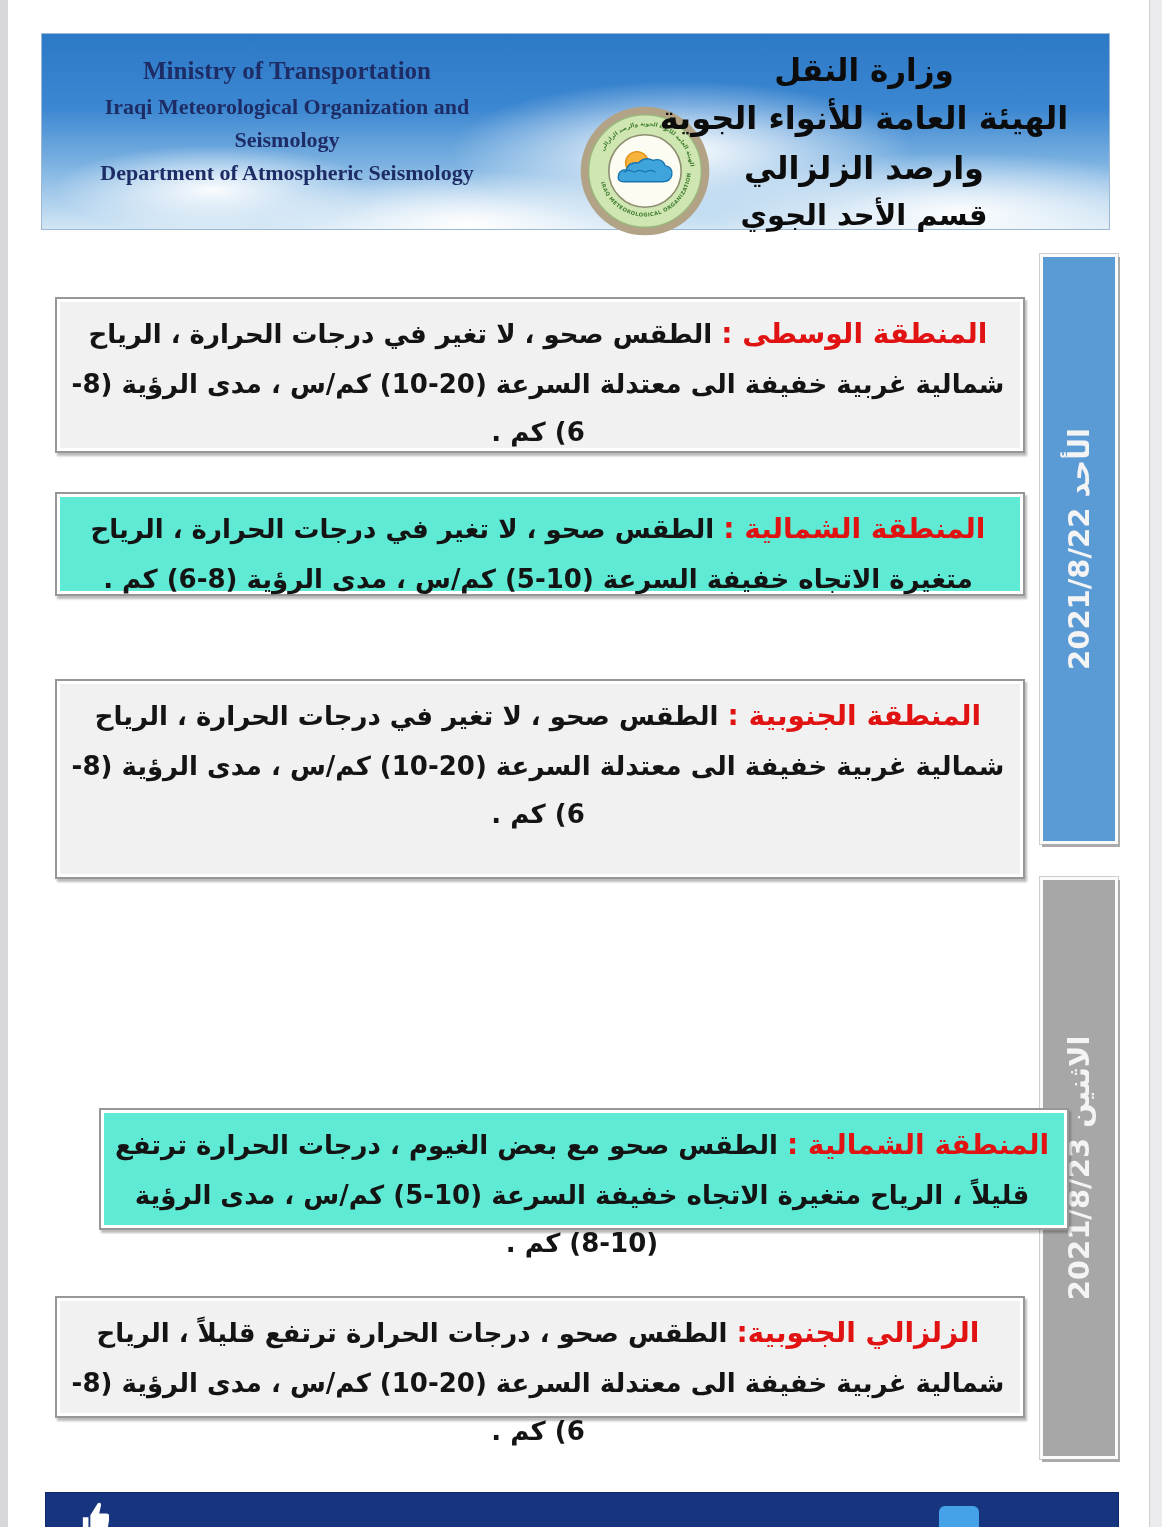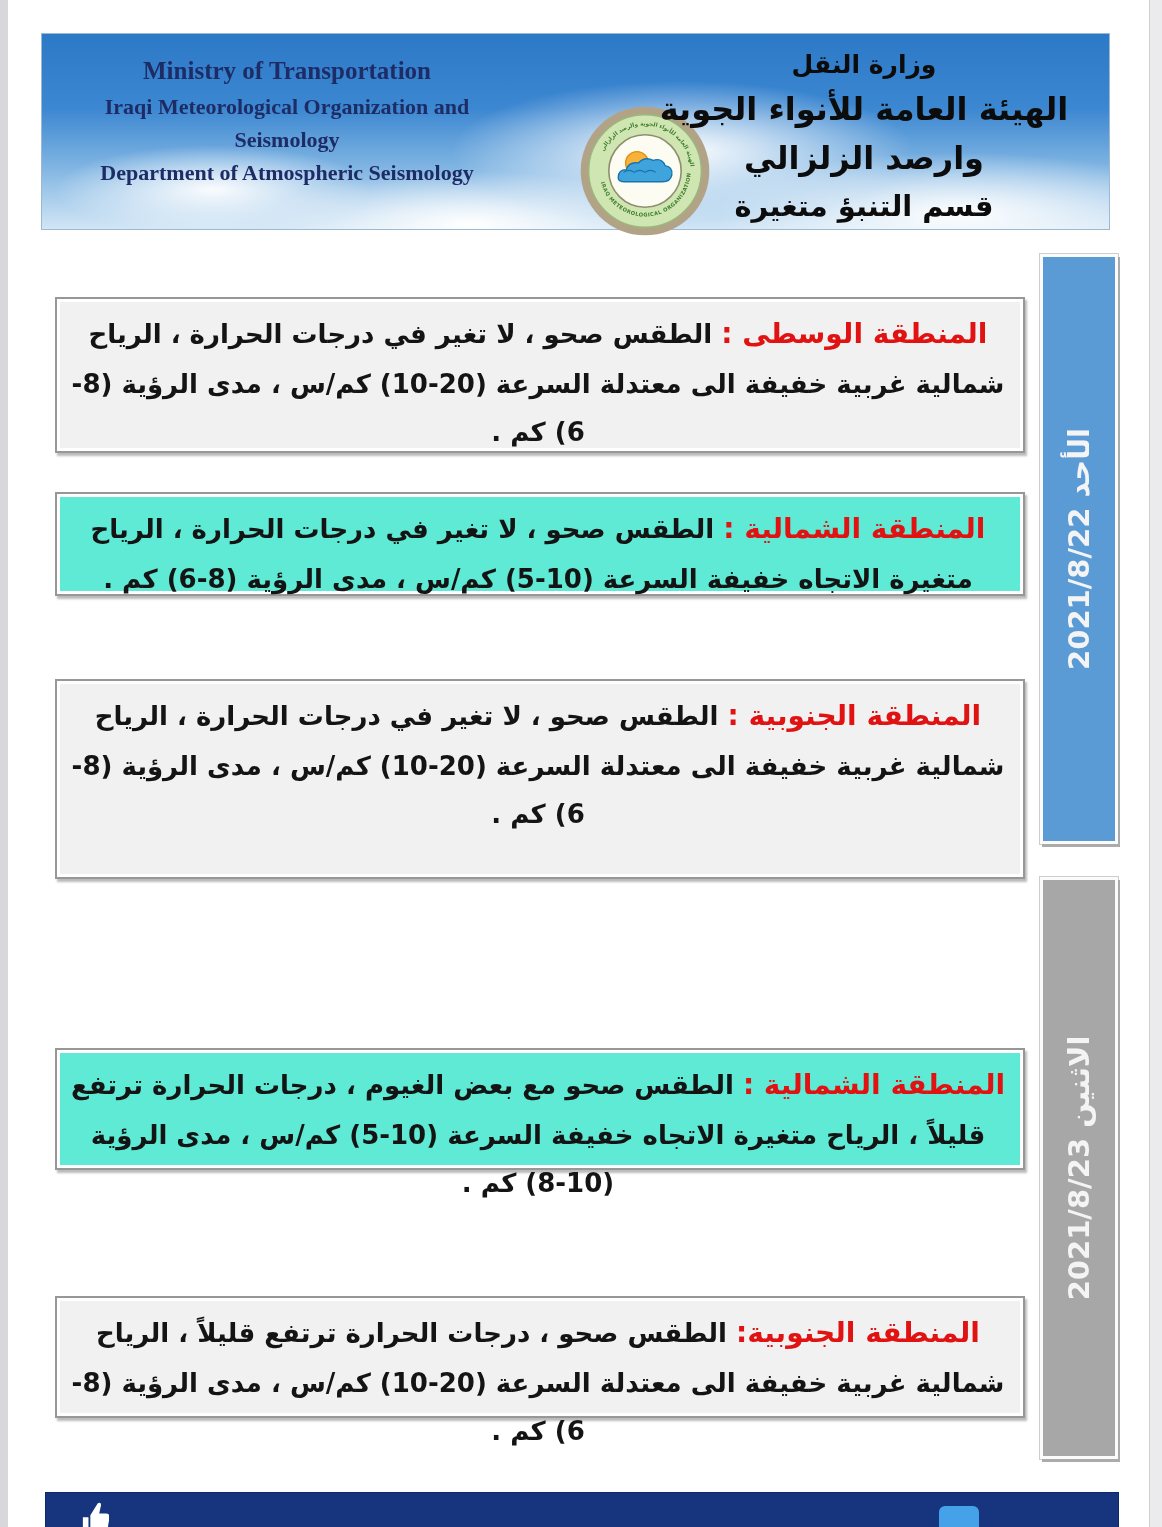--- a/index.html
+++ b/index.html
@@ -18,39 +18,39 @@
       radial-gradient(ellipse 340px 85px at 86% 92%, rgba(255,255,255,.96), rgba(255,255,255,0) 72%),
       linear-gradient(180deg,#2c79c7 0%,#3c87d1 38%,#7fb4e2 68%,#d2e6f5 100%);
     border:1px solid #9db8d2;}
   .hdr-en{position:absolute;left:10px;top:18px;width:470px;text-align:center;
     font-family:"Liberation Serif",serif;font-weight:bold;color:#1e2c66;line-height:1.5;}
   .hdr-en .l1{font-size:25px;}
   .hdr-en .l2{font-size:22px;}
   .hdr-en .l3{font-size:22px;}
   .hdr-ar{position:absolute;right:30px;top:12px;width:430px;text-align:center;direction:rtl;
     font-weight:bold;color:#0c0c0c;line-height:1.55;}
-  .hdr-ar .l1{font-size:25px;}
+  .hdr-ar .l1{font-size:31px;}
   .hdr-ar .l2{font-size:32px;}
   .hdr-ar .l3{font-size:29px;}
   .seal{position:absolute;left:524px;top:70px;width:158px;height:134px;}
 
   
   .fbox{position:absolute;left:55px;width:970px;box-sizing:border-box;
     background:#f1f1f1;border:2px solid #979797;
     box-shadow:inset 0 0 0 3px #ffffff, 2px 3px 2px rgba(60,60,60,.35);
     padding:9px 17px 0 13px;}
   .fbox.blue{background:#5eead4;}
   .fbox p{margin:0;direction:rtl;text-align:center;color:#141414;
     font-weight:bold;font-size:26px;line-height:1.85;}
   .fbox .region{color:#e01212;font-size:28px;}
   .b1{top:297px;height:156px;}
   .b2{top:492px;height:104px;}
   .b3{top:657px;height:200px;margin-top:22px;}
   .b4{top:917px;height:130px;}
-  .b5{top:1048px;height:122px;}
+  .b5{top:1108px;height:122px;margin-left:44px;}
   .b6{top:1296px;height:122px;}
 
   
   .datebar{position:absolute;left:1040px;width:78px;box-sizing:border-box;
     border:3px solid #fbfbfb;box-shadow:2px 3px 0 #ababab, 0 0 0 1px #cdcdcd;
     display:flex;align-items:center;justify-content:center;}
   .datebar.sun{top:254px;height:590px;background:#5b9bd5;}
   .datebar.mon{top:877px;height:582px;background:#a7a7a7;}
   .datebar span{transform:rotate(-90deg);white-space:nowrap;direction:rtl;
     color:#f4f4f4;font-weight:bold;font-size:29px;letter-spacing:.5px;}
@@ -95,21 +95,21 @@
       <g>
         <circle cx="44" cy="44" r="8.5" fill="#f6b23a" stroke="#e08f12" stroke-width="1"></circle>
         <path d="M30 55 q0 -6 6 -6 q2 -6 9 -5 q5 -5 11 -2 q7 -2 9 4 q6 1 5 7 q-1 5 -7 5 l-28 0 q-5 0 -5 -3 z" fill="#3fa4dc" stroke="#1773ad" stroke-width="1"></path>
         <path d="M34 51 q4 -3 8 0 q4 -3 8 0 q4 -3 8 0" fill="none" stroke="#1773ad" stroke-width="0.8"></path>
       </g>
     </svg>
 
     <div class="hdr-ar">
       <div class="l1">وزارة النقل</div>
       <div class="l2">الهيئة العامة للأنواء الجوية وارصد الزلزالي</div>
-      <div class="l3">قسم التنبؤ متغيرة</div>
+      <div class="l3">قسم الأحد الجوي</div>
     </div>
   </div>
 
   <div class="datebar sun">
     <span>الأحد 2021/8/22</span>
   </div>
 
   <div class="fbox b1">
     <p><span class="region">المنطقة الوسطى :</span> <span>الطقس صحو ، لا تغير في درجات الحرارة ، الرياح شمالية غربية خفيفة الى معتدلة السرعة (20-10) كم/س ، مدى الرؤية (8-6) كم .</span></p>
   </div>
@@ -121,21 +121,21 @@
   </div>
 
   <div class="datebar mon">
     <span>الاثنين 2021/8/23</span>
   </div>
 
   <div class="fbox blue b5">
     <p><span class="region">المنطقة الشمالية :</span> <span>الطقس صحو مع بعض الغيوم ، درجات الحرارة ترتفع قليلاً ، الرياح متغيرة الاتجاه خفيفة السرعة (10-5) كم/س ، مدى الرؤية (10-8) كم .</span></p>
   </div>
   <div class="fbox b6">
-    <p><span class="region">المنطقة الجنوبية:</span> <span>الطقس صحو ، درجات الحرارة ترتفع قليلاً ، الرياح شمالية غربية خفيفة الى معتدلة السرعة (20-10) كم/س ، مدى الرؤية (8-6) كم .</span></p>
+    <p><span class="region">الزلزالي الجنوبية:</span> <span>الطقس صحو ، درجات الحرارة ترتفع قليلاً ، الرياح شمالية غربية خفيفة الى معتدلة السرعة (20-10) كم/س ، مدى الرؤية (8-6) كم .</span></p>
   </div>
 
   <div class="footer">
     <svg class="thumb" viewBox="0 0 30 46">
       <path d="M10 44 V18 l8 -13 q3.5 -1.5 3.5 2 l-2 9 h7 q4.5 0 4 4.5 l-2.5 15 q-.5 4.5 -4.5 4.5 h-9.5 q-4 0 -4 -4 z M2 20 h6 v24 h-6 z" fill="#ffffff"></path>
     </svg>
     <div class="social-sq"></div>
   </div>
 
 </div>

